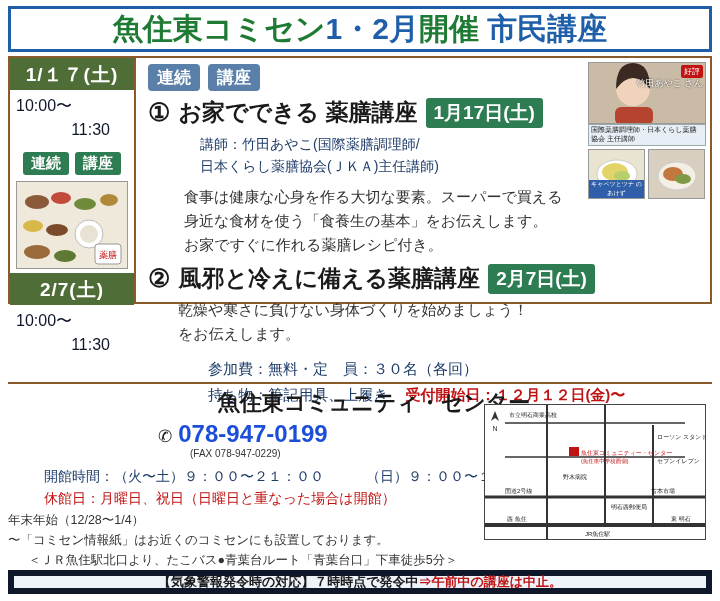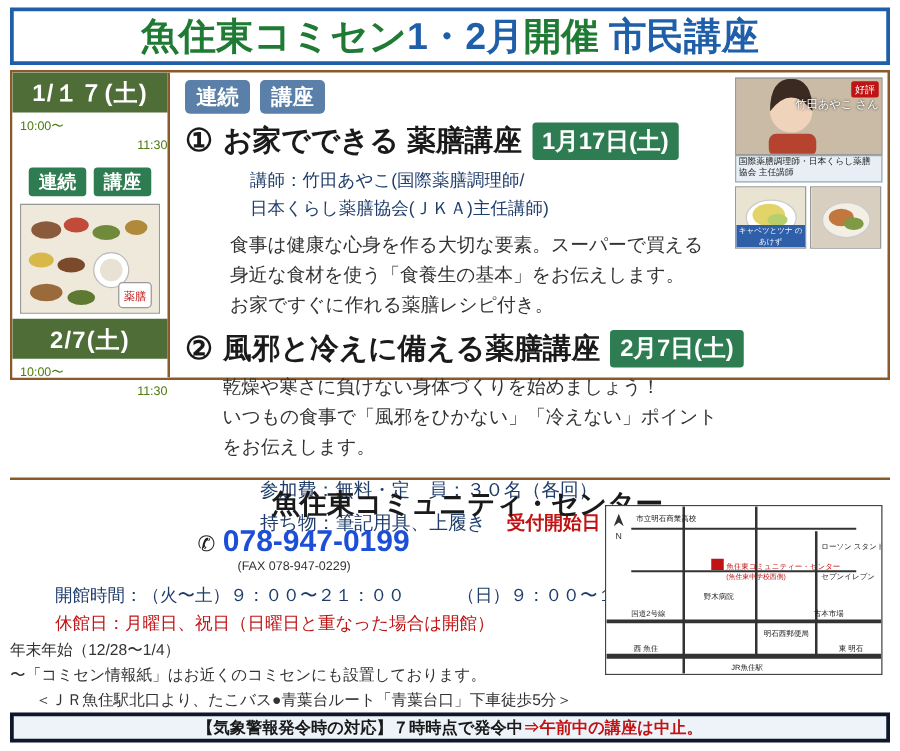--- a/index.html
+++ b/index.html
@@ -36,21 +36,21 @@
   .left-col {
     position:absolute; left:0; top:0; width:126px; height:100%;
     border-right:2px solid #8a5a2b;
     background:#ffffff;
   }
   .date-block {
     background:#4e6d37; color:#ffffff; text-align:center;
     padding:4px 0 2px 0;
   }
   .date-block .d-main { font-size:19px; font-weight:bold; letter-spacing:1px;}
-  .time-block { text-align:right; color:#4d7c0f; font-size:10px; padding:4px 0 4px 0; line-height:1.5; }
+  .time-block { text-align:right; color:#0f172a; font-size:16px; padding:4px 24px 4px 0; line-height:1.5; }
   .time-block .t1 { display:block; text-align:left; padding-left:6px;}
   .time-block .t2 { display:block; text-align:right;}
   .badge-row { display:flex; gap:6px; justify-content:center; padding:6px 0 4px 0;}
   .badge {
     background:#2e7d52; color:#fff; font-size:15px; font-weight:bold;
     padding:2px 8px; border-radius:3px;
   }
   .photo-box {
     margin:2px 6px; height:88px; border:1px solid #999;
     background:#f2efe6; position:relative; overflow:hidden;
@@ -105,21 +105,21 @@
   .info-small { font-size:12.5px; color:#333; line-height:1.6;}
   .info-center { font-size:12.5px; color:#333; text-align:center; line-height:1.6;}
 
   
   .map-box { position:absolute; right:6px; top:18px; width:222px; height:136px; border:1px solid #444; background:#ffffff; overflow:hidden;}
   .map-svg { display:block; }
 
   
   .footer {
     position:absolute; left:8px; top:570px; width:704px; height:24px;
-    border:3px solid #0f172a; background:#eef3fa;
+    border:6px solid #0f172a; background:#eef3fa;
     display:flex; align-items:center; justify-content:center;
   }
   .footer-text { font-size:13px; font-weight:bold; color:#1a1a1a;}
   .footer-text .red { color:#c01414; }
 
   .nowrap { white-space:nowrap; }
 </style>
 </head>
 <body>
 
@@ -200,21 +200,20 @@
       </div>
 
       <div class="course-line" style="margin-top:6px;">
         <span class="course-num">②</span>
         <span class="course-name nowrap">風邪と冷えに備える薬膳講座</span>
         <span class="date-chip">2月7日(土)</span>
       </div>
 
       <div class="body-text2">
         <div>乾燥や寒さに負けない身体づくりを始めましょう！</div>
-        <div>いつもの食事で「風邪をひかない」「冷えない」ポイント</div>
         <div>をお伝えします。</div>
       </div>
 
       <div class="fee-block">
         <div>参加費：無料・定　員：３０名（各回）</div>
         <div>
           <span>持ち物：筆記用具、上履き</span>
           &nbsp;&nbsp;
           <span class="red">受付開始日：１２月１２日(金)〜</span>
         </div>

